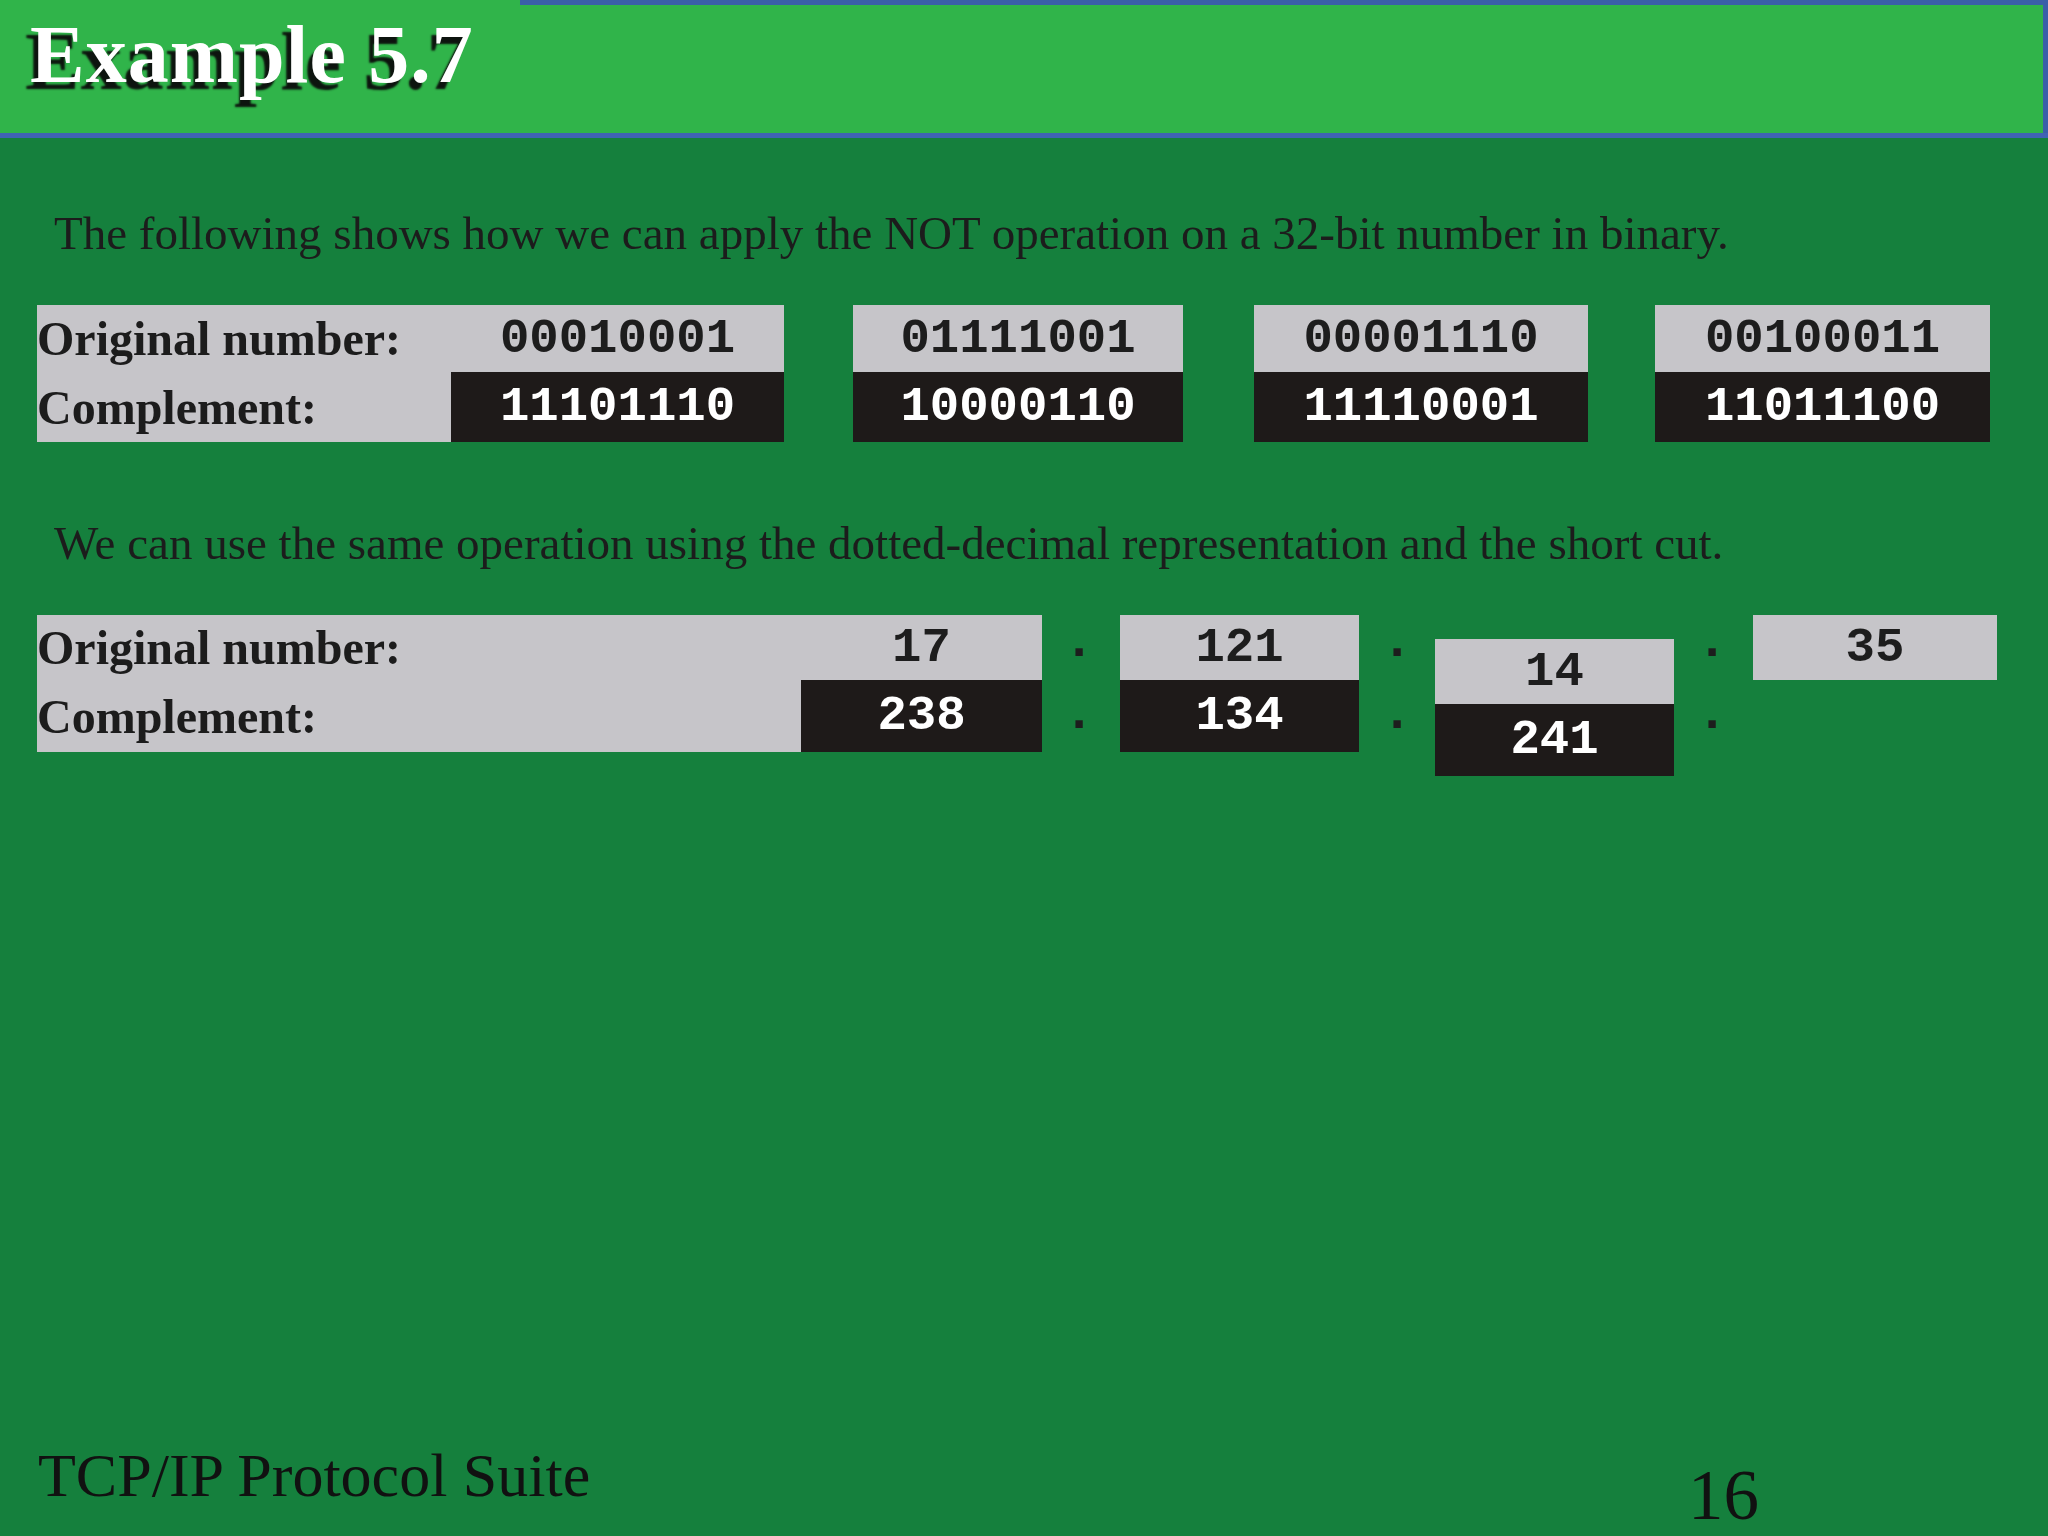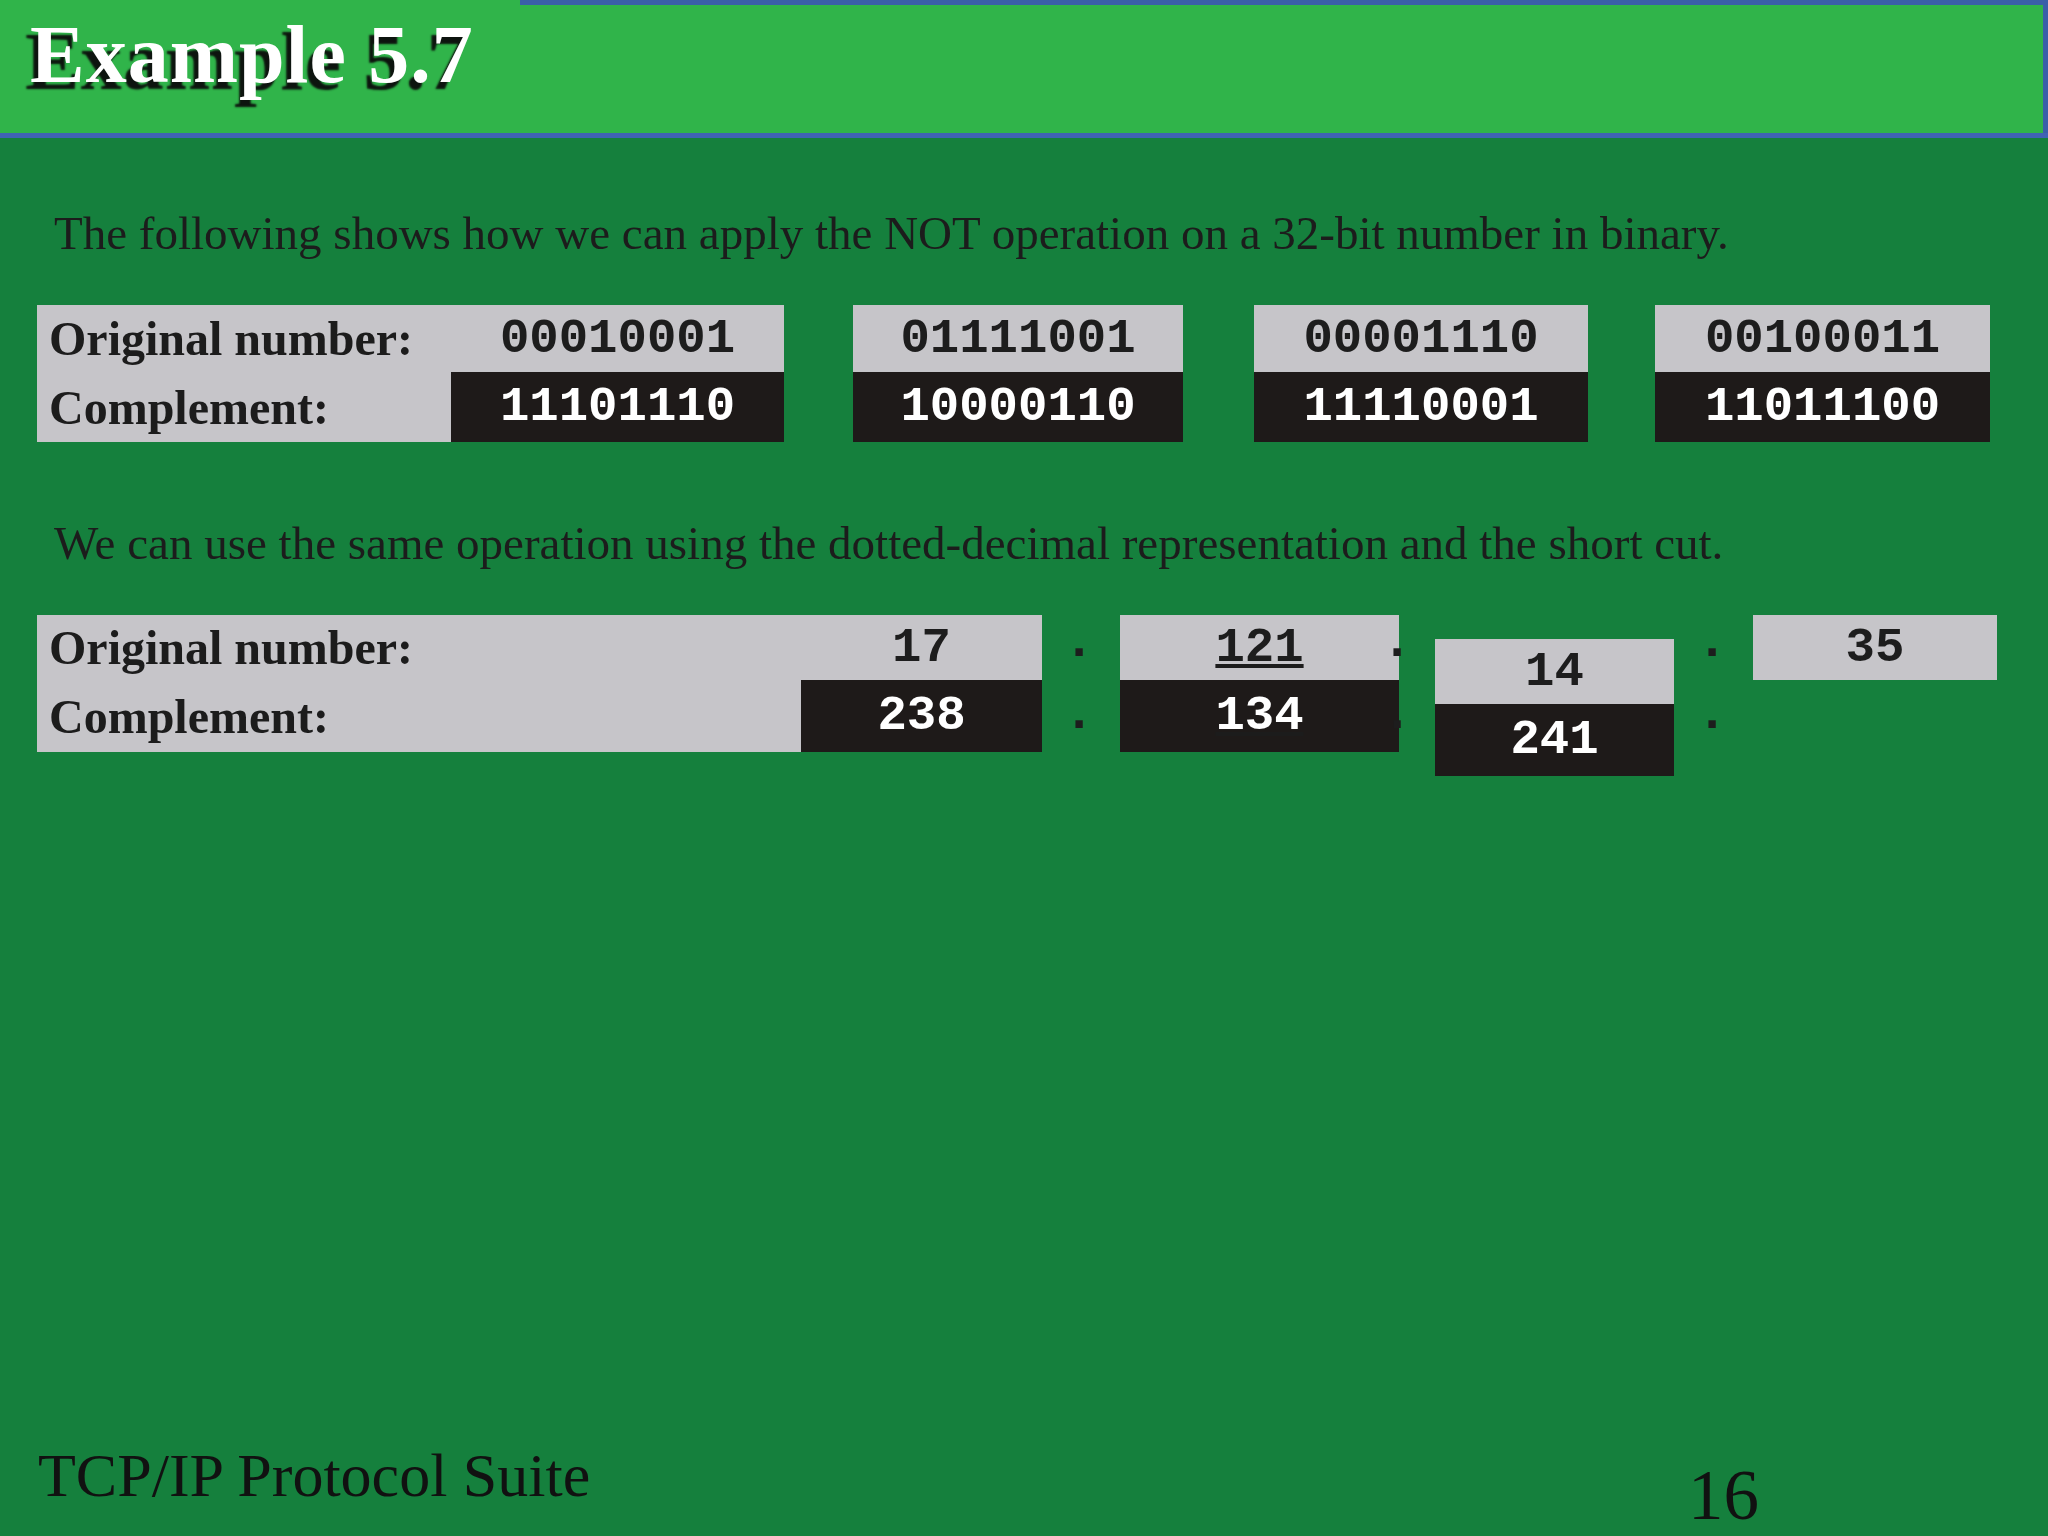--- a/index.html
+++ b/index.html
@@ -43,21 +43,21 @@
   .p2{top:498px;}
   
   .blk{position:absolute;background:#c6c5c9;}
   .row{display:flex;align-items:center;}
   .t1 .row-orig{height:67px;}
   .t1 .row-comp{height:70px;}
   .t2 .row-orig{height:65px;}
   .t2 .row-comp{height:72px;}
   .lbl{
     font-weight:bold;font-size:48px;
-    padding-left:12px;box-sizing:border-box;
+    box-sizing:border-box;
     white-space:nowrap;
   }
   .t1 .lbl{flex:0 0 414px;}
   .t2 .lbl{flex:0 0 764px;}
   .num{
     flex:1;text-align:center;
     font-family:"Liberation Mono", monospace;
     font-weight:bold;font-size:49px;
     color:#1d1d1d;
     align-self:stretch;
@@ -142,21 +142,21 @@
       </div>
       <div class="row row-comp">
         <span class="lbl">Complement:</span>
         <span class="num dark">238</span>
       </div>
     </div>
 
     <span class="sep r1" style="left:1063px;">.</span>
     <span class="sep r2" style="left:1063px;">.</span>
 
-    <div class="blk" style="left:1120px;top:615px;width:279px;text-decoration:underline;">
+    <div class="blk" style="left:1120px;top:615px;width:239px;">
       <div class="row row-orig">
         <span class="num">121</span>
       </div>
       <div class="row row-comp">
         <span class="num dark">134</span>
       </div>
     </div>
 
     <span class="sep r1" style="left:1381px;">.</span>
     <span class="sep r2" style="left:1381px;">.</span>

